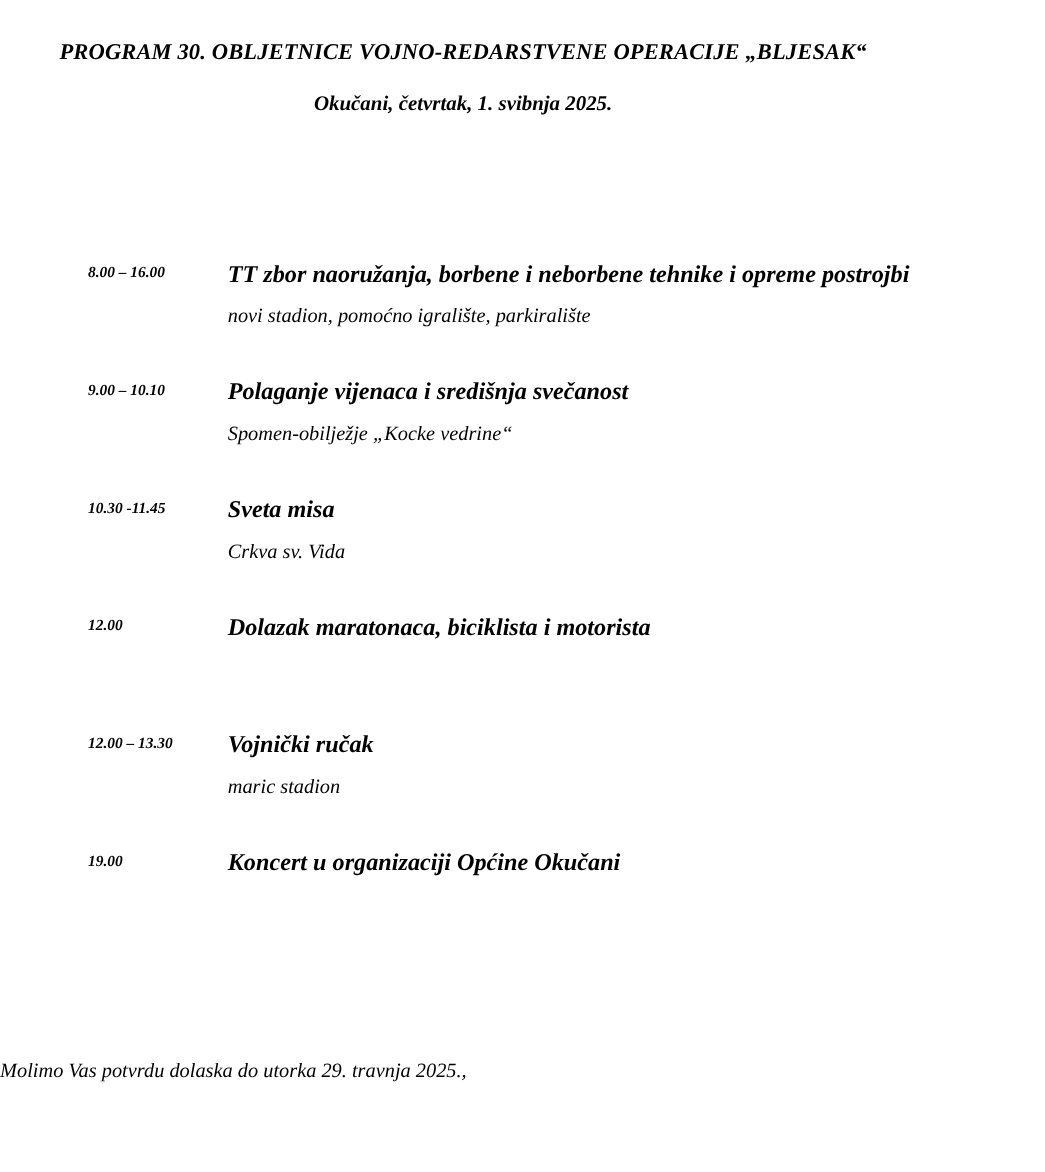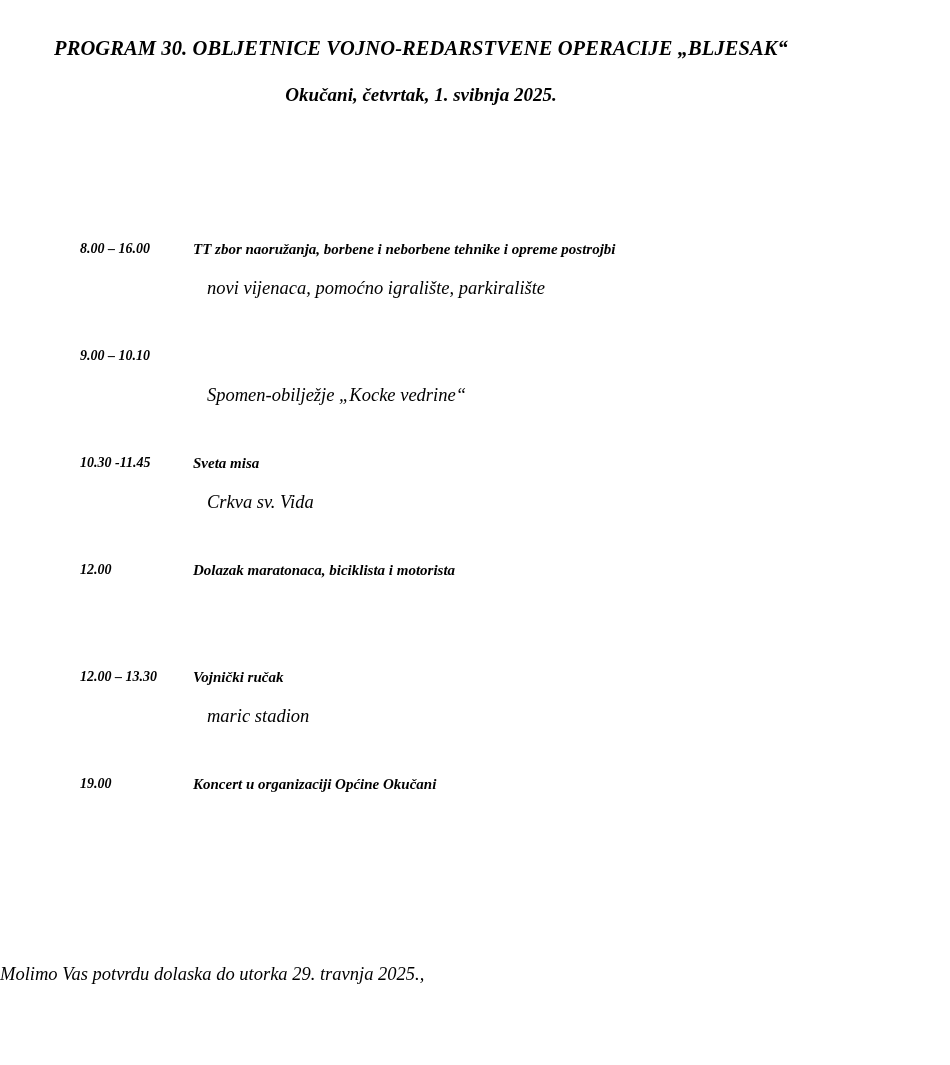--- a/index.html
+++ b/index.html
@@ -82,23 +82,23 @@
     left: 80px;
     top: 0;
     font-size: 14px;
     font-weight: bold;
     font-style: italic;
     white-space: nowrap;
   }
 
   .row-title {
     position: absolute;
-    left: 193px;
+    left: 207px;
     top: 0;
-    font-size: 15px;
+    font-size: 22px;
     font-weight: bold;
     font-style: italic;
     white-space: nowrap;
   }
 
   .row-sub {
     position: relative;
     margin-top: 13px;
     margin-left: 207px;
     font-size: 18.5px;
@@ -146,26 +146,27 @@
     <div class="doc-subtitle">Okučani, četvrtak, 1. svibnja 2025.</div>
   </div>
 
   <div class="program">
 
     <div class="program-row">
       <div class="row-main">
         <span class="row-time">8.00 – 16.00</span>
         <span class="row-title">TT zbor naoružanja, borbene i neborbene tehnike i opreme postrojbi</span>
       </div>
-      <div class="row-sub">novi vijenaca, pomoćno igralište, parkiralište</div>
+      <div class="row-sub">novi stadion, pomoćno igralište, parkiralište</div>
     </div>
 
     <div class="program-row">
       <div class="row-main">
         <span class="row-time">9.00 – 10.10</span>
+        <span class="row-title">Polaganje vijenaca i središnja svečanost</span>
       </div>
       <div class="row-sub">Spomen-obilježje „Kocke vedrine“</div>
     </div>
 
     <div class="program-row">
       <div class="row-main">
         <span class="row-time">10.30 -11.45</span>
         <span class="row-title">Sveta misa</span>
       </div>
       <div class="row-sub">Crkva sv. Vida</div>

